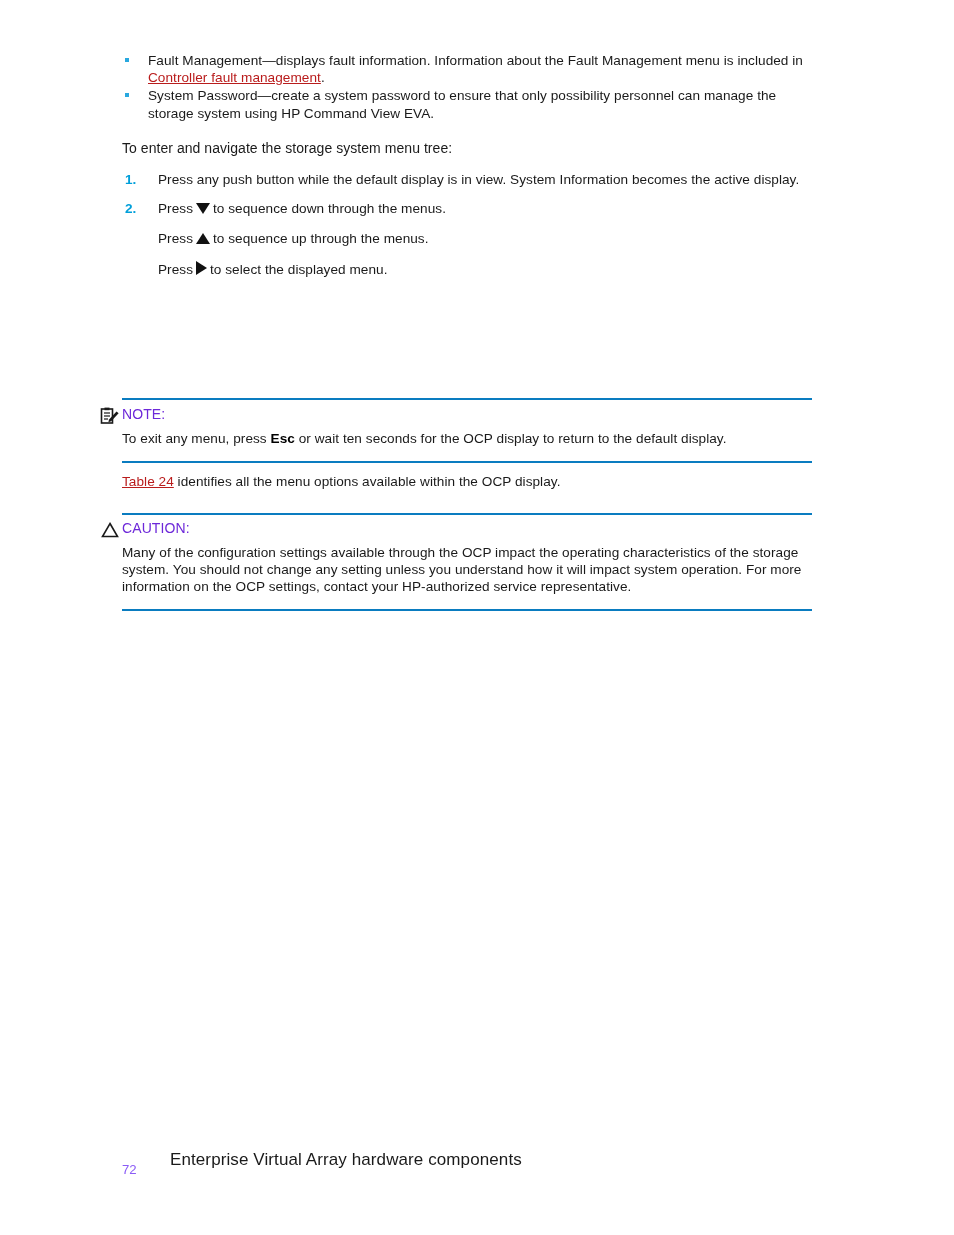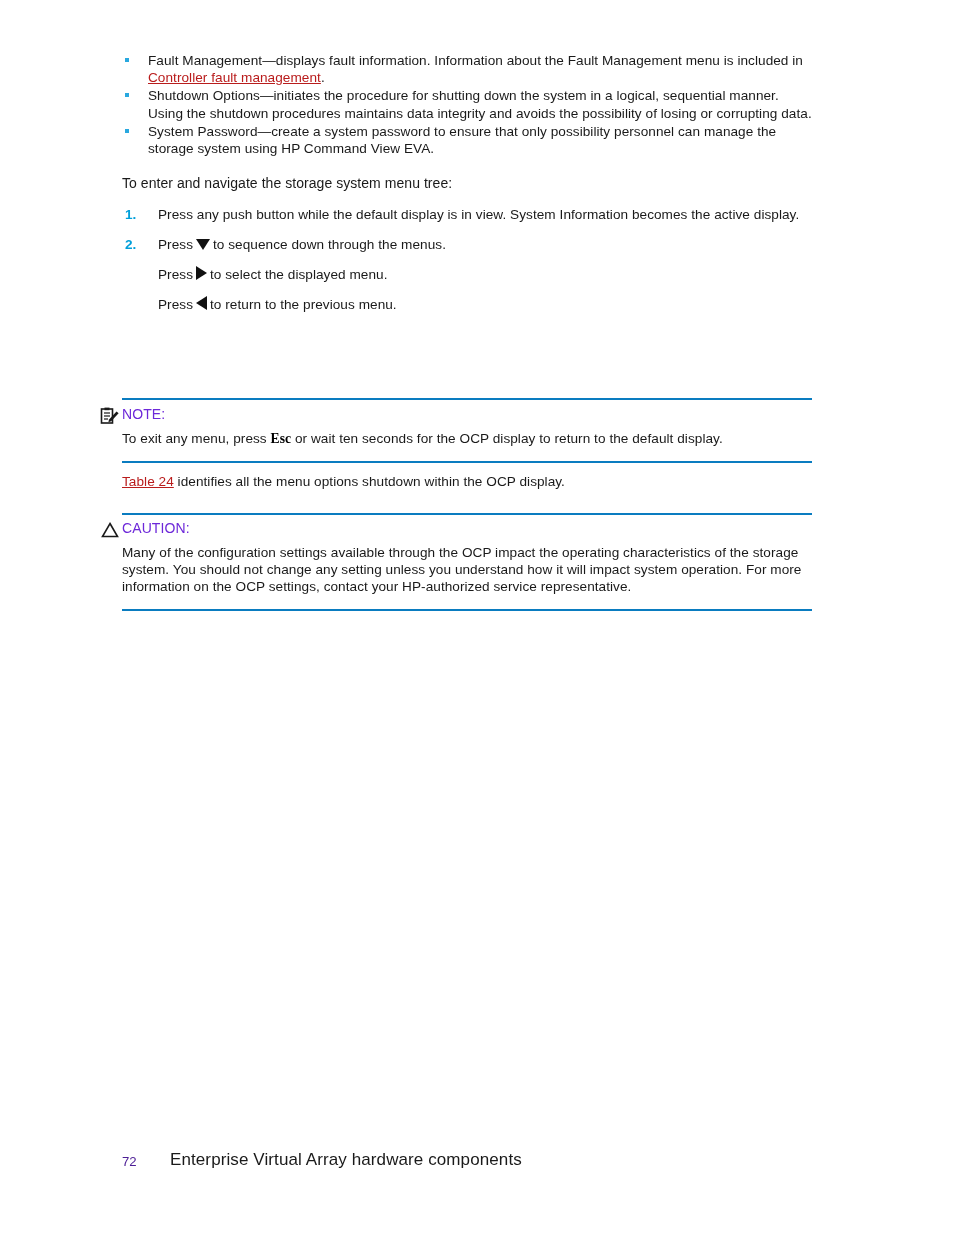--- a/index.html
+++ b/index.html
@@ -128,21 +128,20 @@
   }
 
   
   .xref {
     color: #b91c1c;
   }
 
   .bold {
     font-weight: bold;
     color: #000000;
-    font-family: Liberation Serif, serif;
   }
 
   
   .rule {
     position: absolute;
     left: 122px;
     width: 690px;
     height: 2px;
     background: #0A7CC0;
   }
@@ -183,23 +182,23 @@
   .footer {
     position: absolute;
     left: 122px;
     top: 1150px;
     width: 690px;
     height: 20px;
   }
   .footer-page-number {
     position: absolute;
     left: 0;
-    top: 4px;
+    top: 12px;
     font-size: 13.2px;
-    color: #4c1d95;
+    color: #8b5cf6;
   }
   .footer-title {
     position: absolute;
     left: 48px;
     top: 0;
     font-size: 17px;
     color: #1a1a1a;
     letter-spacing: 0.1px;
   }
 </style>
@@ -209,49 +208,46 @@
 <div class="page">
 
   <div class="content">
 
     <ul class="bullet-list">
 
       <li class="bullet-item">
         <span class="bullet-marker"></span><span>Fault Management—displays fault information.  Information about the Fault Management menu is included in </span><a class="xref" href="#">Controller fault management</a><span>.</span>
       </li>
 
-      <li class="bullet-item">
-        <span class="bullet-marker"></span><span>Shutdown Options—initiates the procedure for shutting down the system in a logical, sequential manner.  Using the shutdown procedures maintains data integrity and avoids the possibility of losing or corrupting data.</span>
-      </li>
 
       <li class="bullet-item">
         <span class="bullet-marker"></span><span>System Password—create a system password to ensure that only possibility personnel can manage the storage system using HP Command View EVA.</span>
       </li>
 
     </ul>
 
     <p class="para intro-para">To enter and navigate the storage system menu tree:</p>
 
     <ol class="step-list">
 
       <li class="step-item">
         <span class="step-number">1.</span><span>Press any push button while the default display is in view.  System Information becomes the active display.</span>
       </li>
 
       <li class="step-item">
         <span class="step-number">2.</span><span>Press</span><span class="arrow arrow-down"></span><span>to sequence down through the menus.</span>
 
+        <div class="substep">
+          <span>Press</span><span class="arrow arrow-up"></span><span>to sequence up through the menus.</span>
+        </div>
 
         <div class="substep">
           <span>Press</span><span class="arrow arrow-right"></span><span>to select the displayed menu.</span>
         </div>
 
-        <div class="substep">
-          <span>Press</span><span class="arrow arrow-left"></span><span>to return to the previous menu.</span>
-        </div>
       </li>
 
     </ol>
 
   </div>
 
   <div class="rule" style="top:398px;"></div>
 
   <div class="admon" style="top:406px;">
     <div class="admon-head">
@@ -266,21 +262,21 @@
         </svg>
       </span>
       <span class="admon-title">NOTE:</span>
     </div>
     <div class="admon-body"><span>To exit any menu, press </span><span class="bold">Esc</span><span> or wait ten seconds for the OCP display to return to the default display.</span></div>
   </div>
 
   <div class="rule" style="top:461px;"></div>
 
   <div class="admon" style="top:473px;">
-    <div class="admon-body" style="margin-top:0;"><a class="xref" href="#">Table 24</a><span> identifies all the menu options shutdown within the OCP display.</span></div>
+    <div class="admon-body" style="margin-top:0;"><a class="xref" href="#">Table 24</a><span> identifies all the menu options available within the OCP display.</span></div>
   </div>
 
   <div class="rule" style="top:513px;"></div>
 
   <div class="admon" style="top:520px;">
     <div class="admon-head">
       <span class="admon-icon">
         <svg width="20" height="18" viewBox="0 0 20 18" xmlns="http://www.w3.org/2000/svg">
           <path d="M10 2.5 L17.5 15.5 L2.5 15.5 Z" fill="none" stroke="#1a1a1a" stroke-width="1.6" stroke-linejoin="miter"></path>
         </svg>

